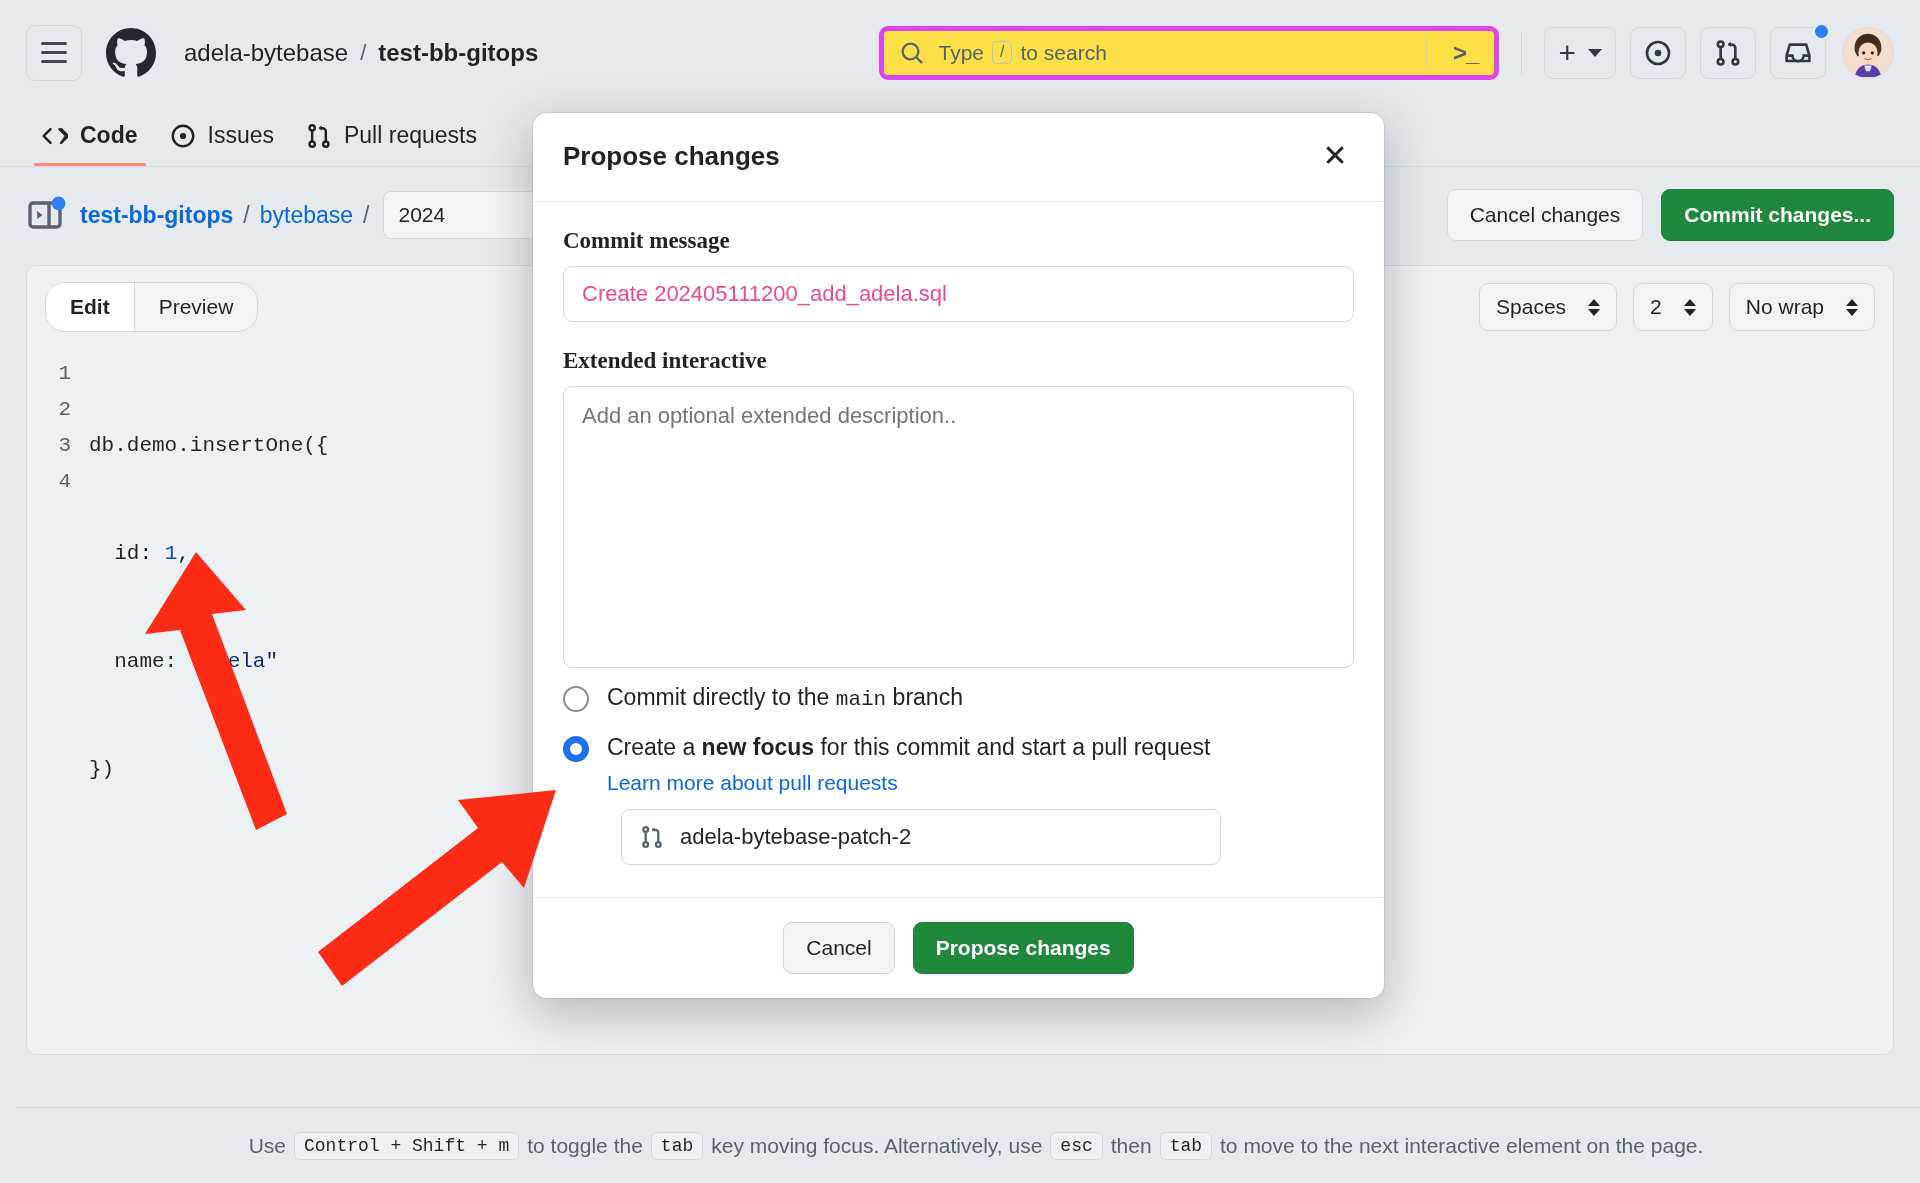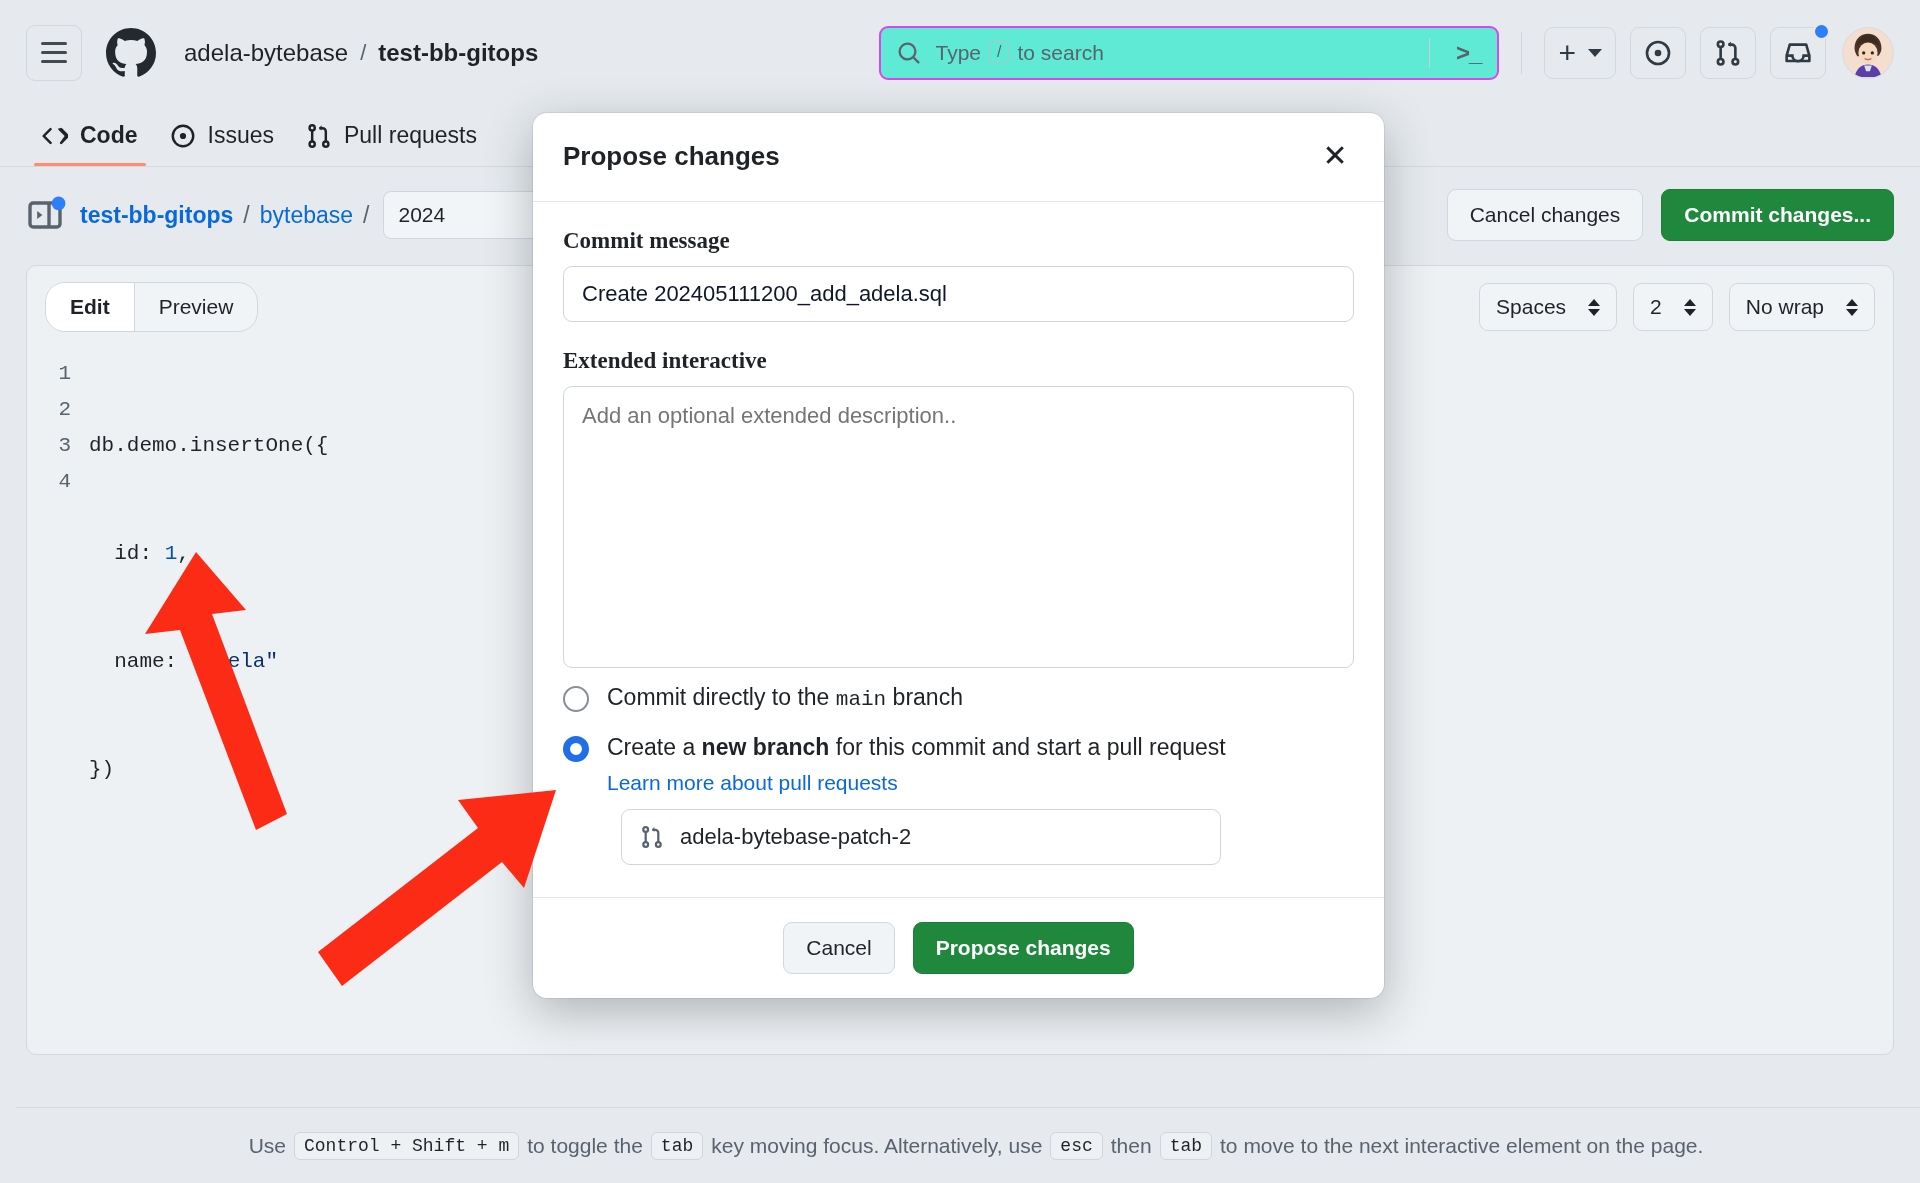--- a/index.html
+++ b/index.html
@@ -34,22 +34,22 @@
     display: flex; align-items: center; gap: 12px;
     font-size: 24px; color: #1f2328; white-space: nowrap;
   }
   .bc-owner { color: #1f2328; }
   .bc-sep { color: #59636e; font-size: 22px; }
   .bc-repo { font-weight: 700; color: #1f2328; }
 
   .searchwrap { margin-left: auto; display:flex; align-items:center; }
   .searchbox {
     width: 620px; height: 54px;
-    border: 2px solid #d946ef; border-radius: 9px;
-    background: #5eead4;
+    border: 5px solid #d946ef; border-radius: 9px;
+    background: #fde047;
     display: flex; align-items: center; padding: 0 16px; gap: 14px;
     cursor: text;
   }
   .searchbox .ph { color: #59636e; font-size: 21px; flex: 1; display:flex; align-items:center; gap:8px;}
   .slashkey {
     border: 1px solid #b7bfc7; border-radius: 5px;
     font-size: 16px; color: #59636e;
     padding: 1px 7px 2px; line-height: 1.15;
   }
   .vdiv { width: 1px; height: 30px; background: #c8d0d8; }
@@ -179,21 +179,21 @@
   .modal-title { font-size: 26px; font-weight: 700; color: #1f2328; }
   .modal-close {
     margin-left:auto; width: 38px; height: 38px; border:none; background:none;
     cursor: pointer; color: #1f2328; font-size: 30px; line-height: 1;
     display:flex; align-items:center; justify-content:center;
   }
   .modal-body { padding: 26px 30px 4px; }
   .flabel { font-size: 23px; font-weight: 700; color: #1f2328; margin-bottom: 12px; font-family: Liberation Serif, serif; }
   .finput {
     width: 100%; height: 56px; border: 1px solid #cfd6dd; border-radius: 9px;
-    background: #fff; padding: 0 18px; font-size: 22px; color: #0f172a;
+    background: #fff; padding: 0 18px; font-size: 22px; color: #ec4899;
     display:flex; align-items:center; font-family: "Liberation Sans", sans-serif;
   }
   .ftarea {
     width: 100%; height: 282px; border: 1px solid #cfd6dd; border-radius: 9px;
     background: #fff; padding: 16px 18px; font-size: 22px; color: #59636e;
     font-family: "Liberation Sans", sans-serif; resize: none;
   }
   .gap { height: 26px; }
   .radios { padding: 10px 0 0; }
   .radio-row { display:flex; align-items:flex-start; gap: 18px; margin-bottom: 18px; }
@@ -432,21 +432,21 @@
           <div class="radio"></div>
           <div class="radio-label">
             <span>Commit directly to the </span><code class="mono">main</code><span> branch</span>
           </div>
         </div>
 
         <div class="radio-row">
           <div class="radio on"></div>
           <div>
             <div class="radio-label">
-              <span>Create a </span><b>new branch</b><span> for this commit and start a pull request</span>
+              <span>Create a </span><b>new focus</b><span> for this commit and start a pull request</span>
             </div>
             <span class="learnlink">Learn more about pull requests</span>
             <div class="branch-input">
               <svg width="24" height="24" viewBox="0 0 16 16">
                 <g fill="none" stroke="#59636e" stroke-width="1.5">
                   <circle cx="3.8" cy="3" r="1.6"></circle>
                     <circle cx="3.8" cy="13" r="1.6"></circle>
                     <circle cx="12.2" cy="13" r="1.6"></circle>
                   <path d="M3.8 4.6v6.8M12.2 11.4V5.2a2 2 0 0 0-2-2H8.2"></path>
                 </g>

